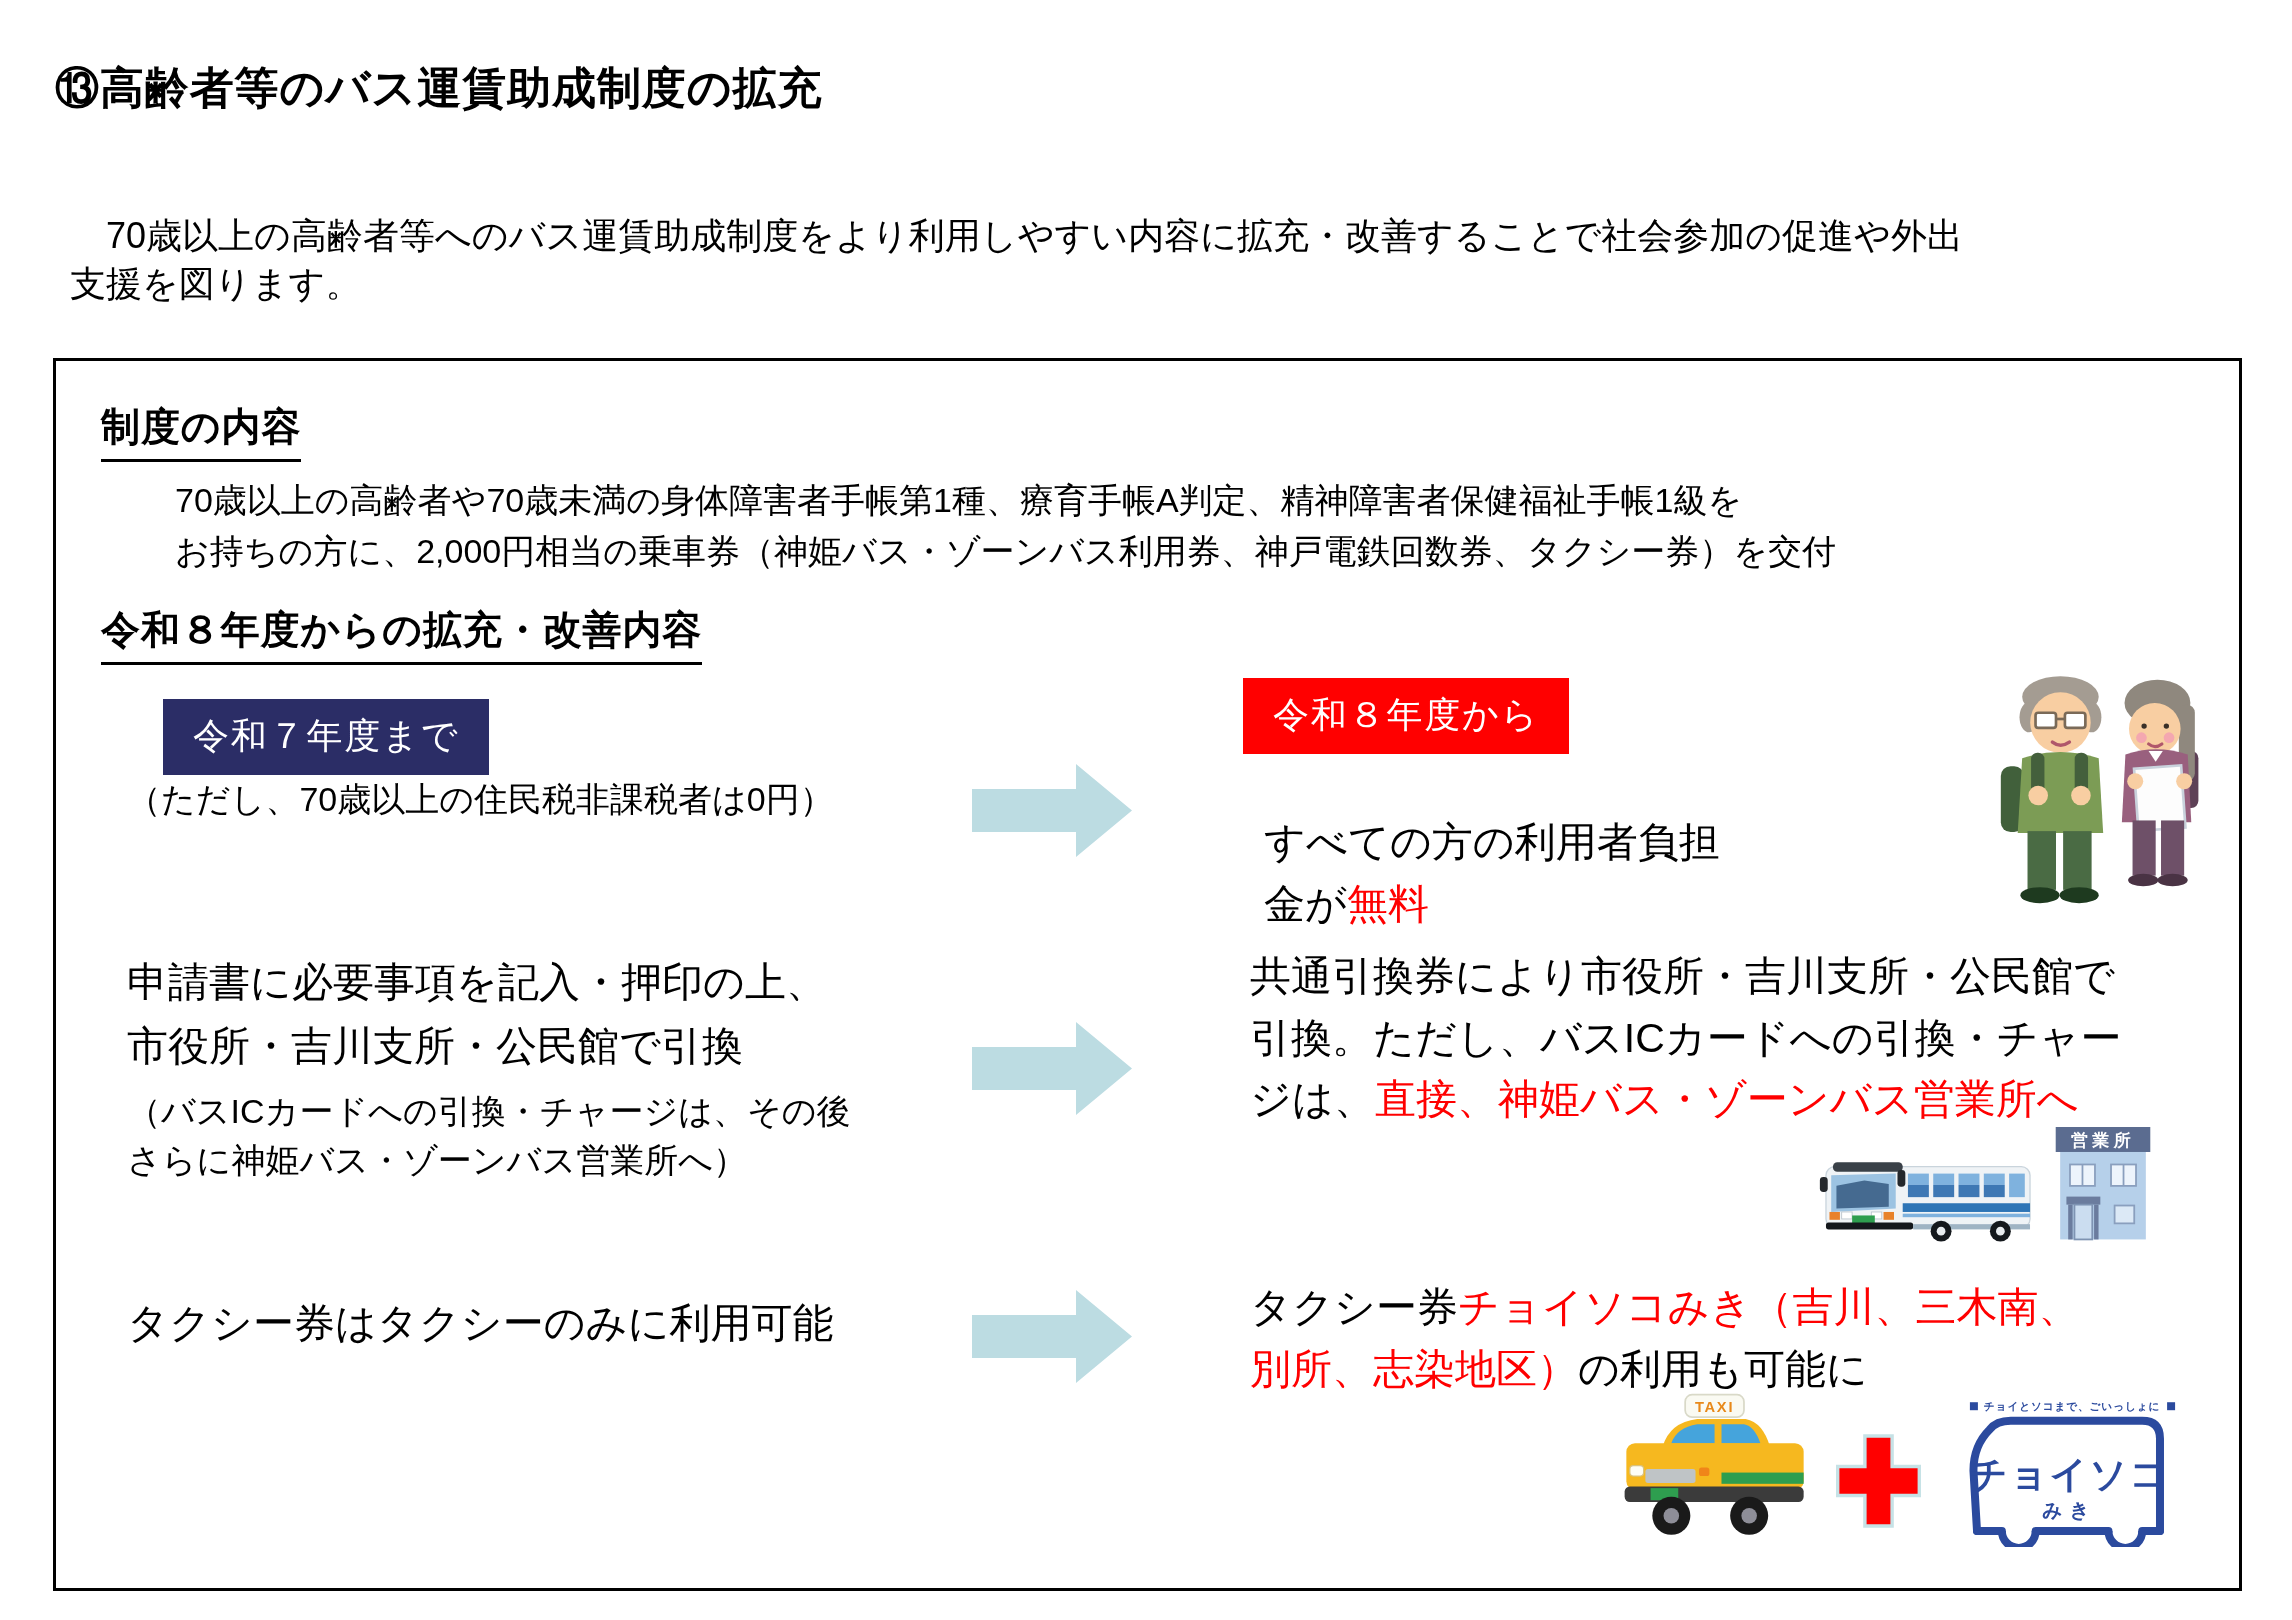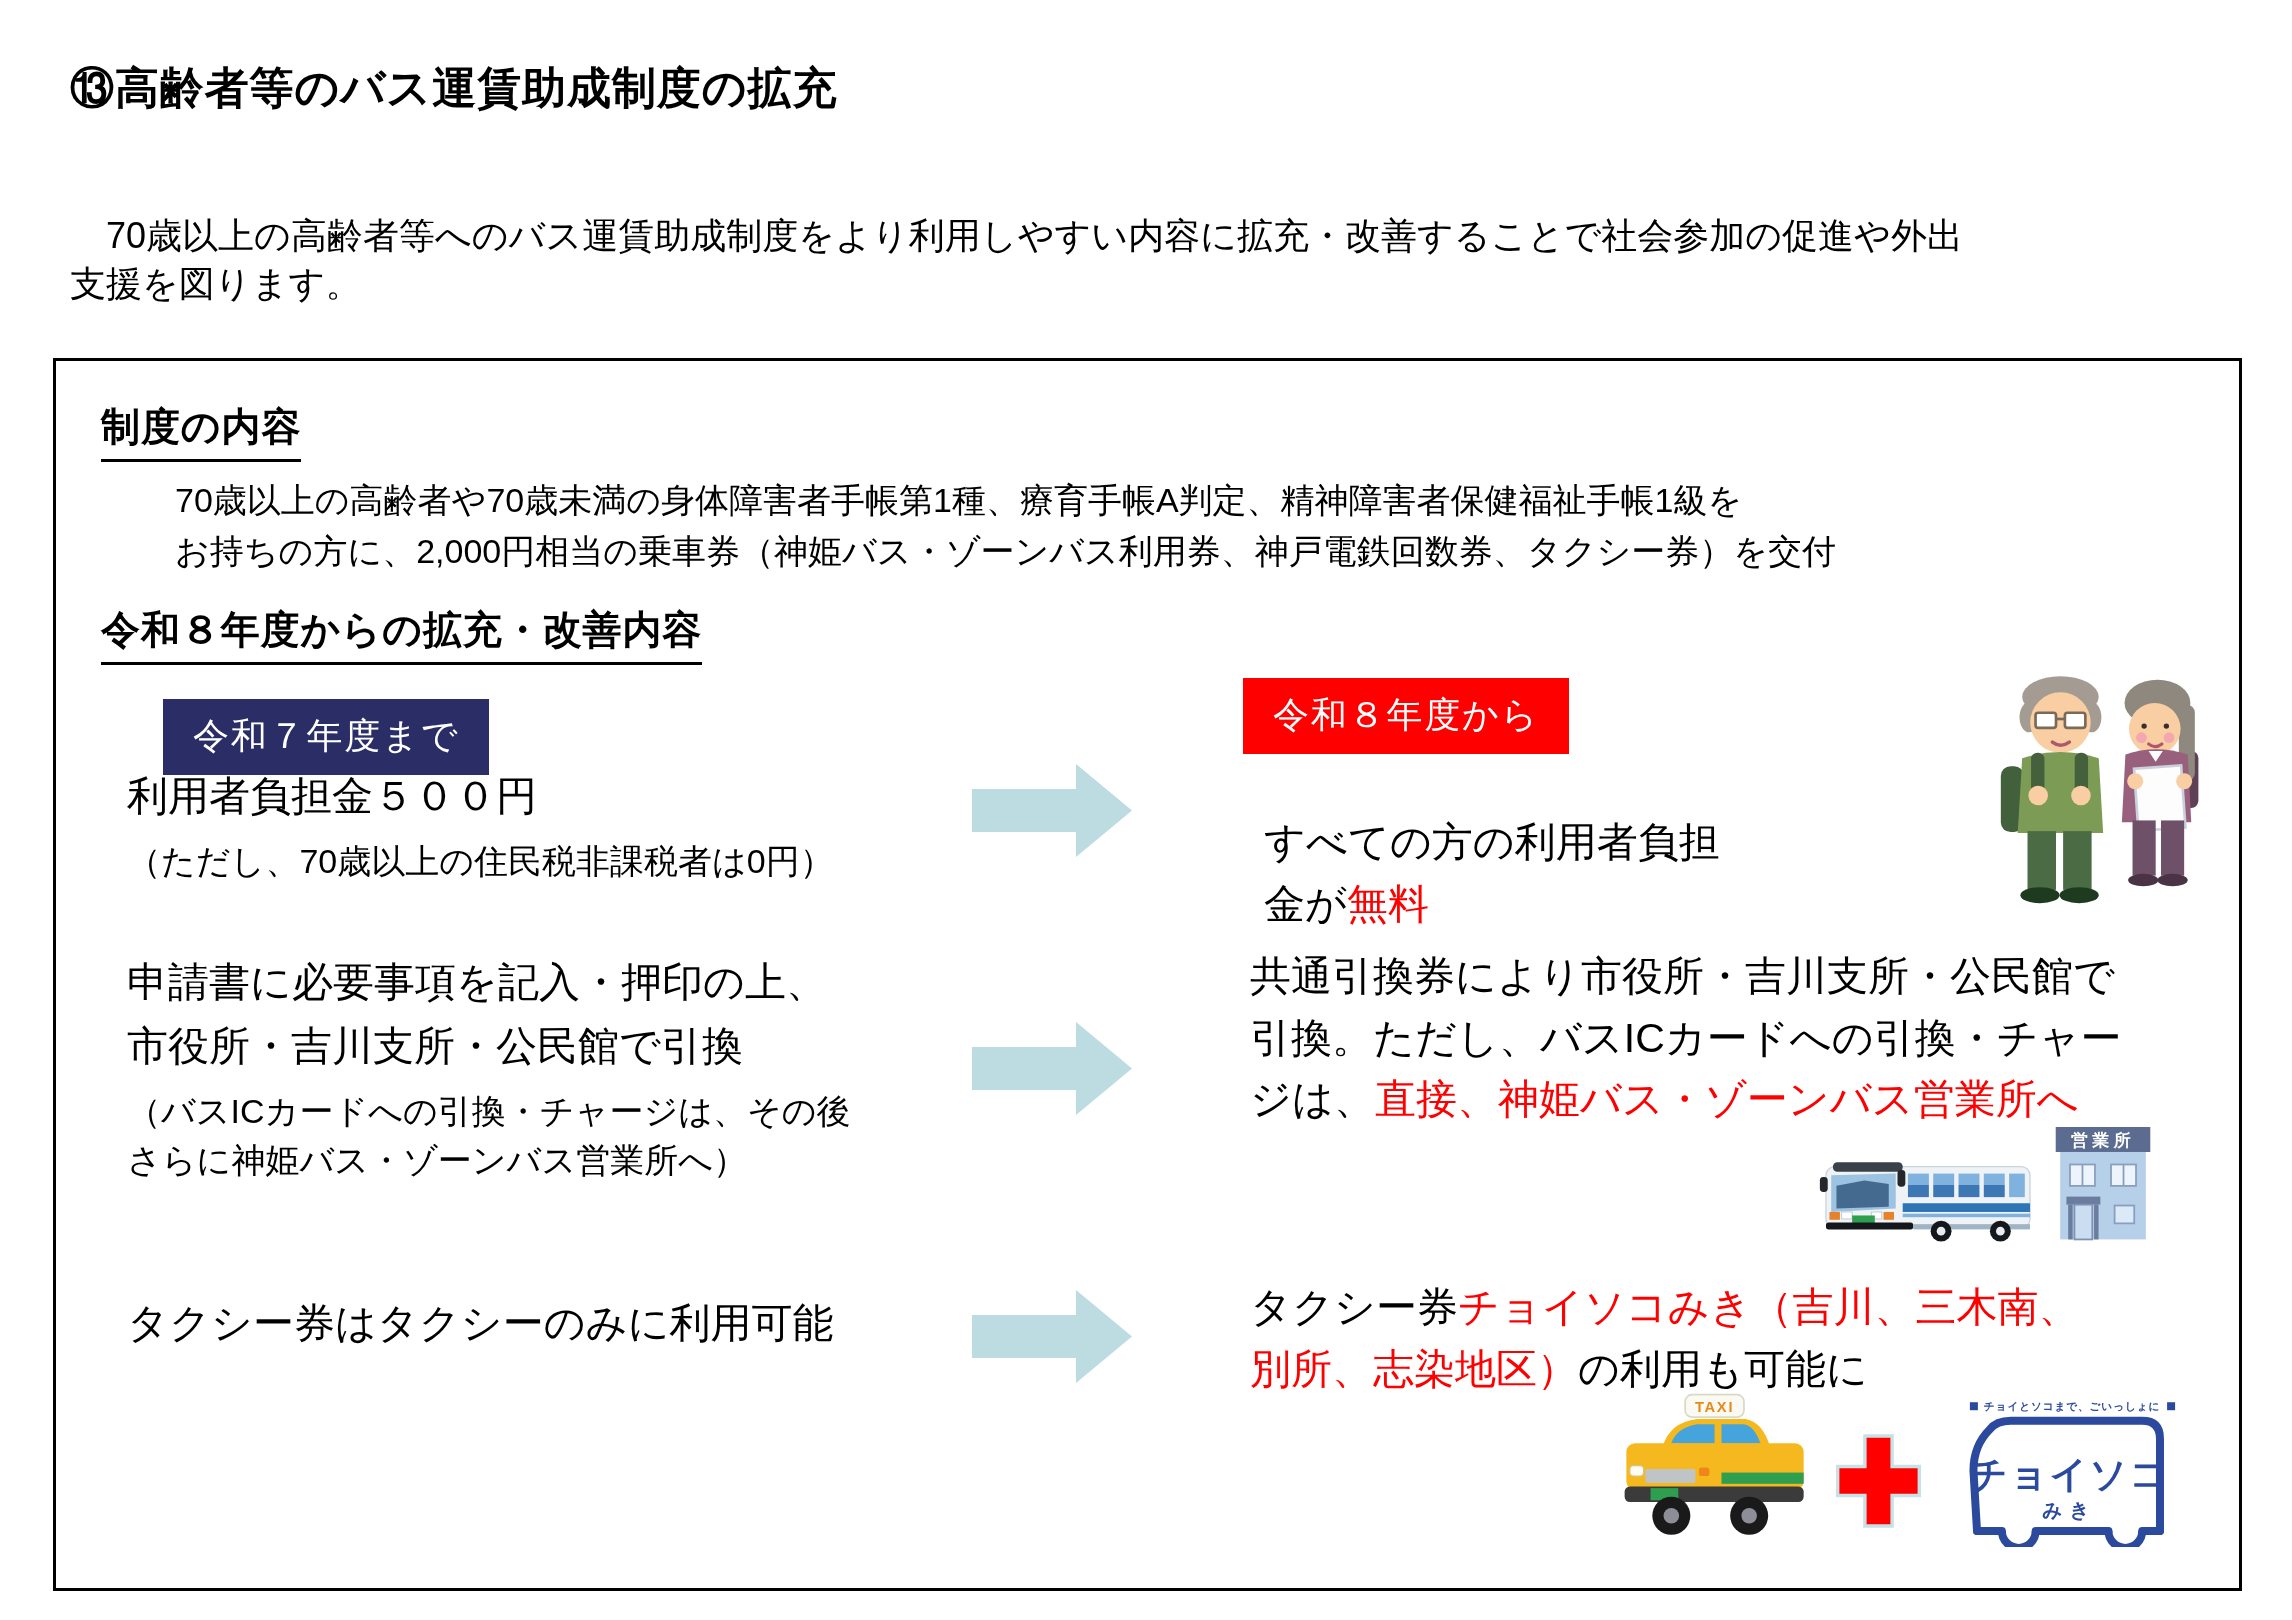--- a/index.html
+++ b/index.html
@@ -6,21 +6,21 @@
   body{
     position:relative;
     width:2293px;height:1621px;
     font-family:"Liberation Sans","DejaVu Sans",sans-serif;
     color:#000;
     overflow:hidden;
   }
   .abs{position:absolute;}
   .page-title{
     left:55px;top:59px;
-    font-size:44px;font-weight:700;letter-spacing:0.9px;margin-left:15px;
+    font-size:44px;font-weight:700;letter-spacing:0.9px;
   }
   .intro{
     left:70px;top:212px;width:2194px;
     font-size:36px;line-height:1.33;
     white-space:pre-line;
   }
   .main-box{
     left:53px;top:358px;width:2189px;height:1233px;
     border:3.6px solid #000;box-sizing:border-box;
   }
@@ -85,21 +85,20 @@
 
   <div class="abs system-body">70歳以上の高齢者や70歳未満の身体障害者手帳第1種、療育手帳A判定、精神障害者保健福祉手帳1級を
 お持ちの方に、2,000円相当の乗車券（神姫バス・ゾーンバス利用券、神戸電鉄回数券、タクシー券）を交付</div>
 
   <div class="abs sec-heading h-expansion">令和８年度からの拡充・改善内容</div>
 
   <div class="abs badge badge-before">令和７年度まで</div>
   <div class="abs badge badge-after">令和８年度から</div>
 
   <div class="abs cell-before-1">
-    <div class="big-text">利用者負担金５００円</div>
     <div class="note-text">（ただし、70歳以上の住民税非課税者は0円）</div>
   </div>
   <div class="abs arrow arrow-1"></div>
   <div class="abs cell-after-1 big-text"><span>すべての方の利用者負担
 金が</span><span class="hl">無料</span><span></span></div>
 
   <div class="abs cell-before-2">
     <div class="big-text">申請書に必要事項を記入・押印の上、
 市役所・吉川支所・公民館で引換</div>
     <div class="note-text">（バスICカードへの引換・チャージは、その後

